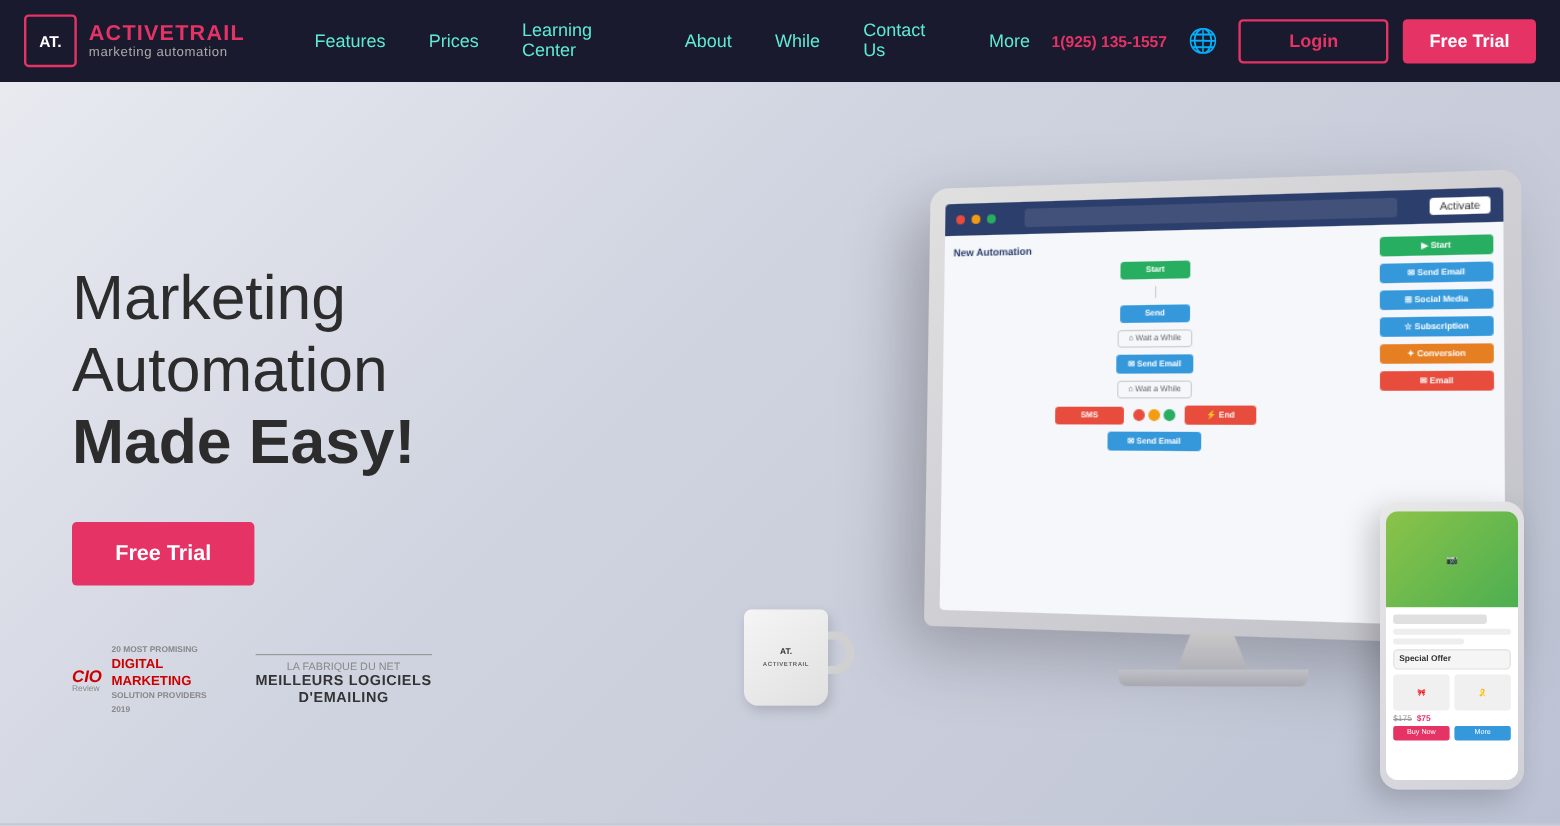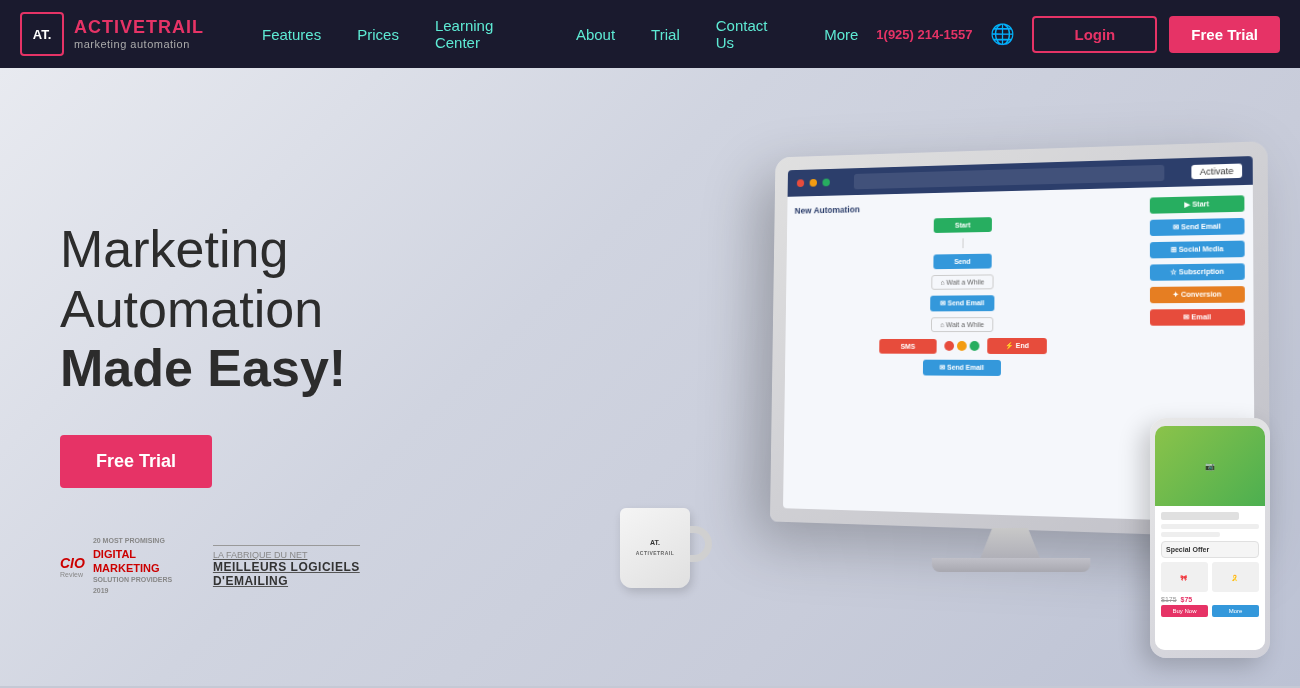--- a/index.html
+++ b/index.html
@@ -214,24 +214,23 @@
       font-weight: 800;
       color: #333;
     }
     .award-experts .exp-year {
       font-size: 7px;
       color: #777;
     }
     .award-fabrique {
       font-size: 11px;
       color: #555;
-      text-align: left;
+      text-align: center;
       border-top: 1px solid #999;
       padding-top: 4px;
-      text-decoration: underline;
     }
     .award-fabrique .fab-title {
       font-size: 9px;
       color: #888;
       text-transform: uppercase;
     }
     .award-fabrique .fab-text {
       font-size: 12px;
       font-weight: 800;
       color: #333;
@@ -521,27 +520,27 @@
       </span>
       <span class="logo-sub">marketing automation</span>
     </div>
   </a>
 
   <div class="nav-links">
     <a class="nav-link">Features</a>
     <a class="nav-link">Prices</a>
     <a class="nav-link">Learning Center</a>
     <a class="nav-link">About</a>
-    <a class="nav-link">Trial</a>
+    <a class="nav-link">While</a>
     <a class="nav-link">Contact Us</a>
     <a class="nav-link">More</a>
   </div>
 
   <div class="nav-right">
-    <span class="phone-number">1(925) 214-1557</span>
+    <span class="phone-number">1(925) 135-1557</span>
     <button class="globe-btn">🌐</button>
     <button class="login-btn">Login</button>
     <button class="free-trial-nav-btn">Free Trial</button>
   </div>
 </nav>
 
 <section class="hero">
   <div class="hero-content">
     <h1 class="hero-title">
       <span>Marketing Automation</span><br>

